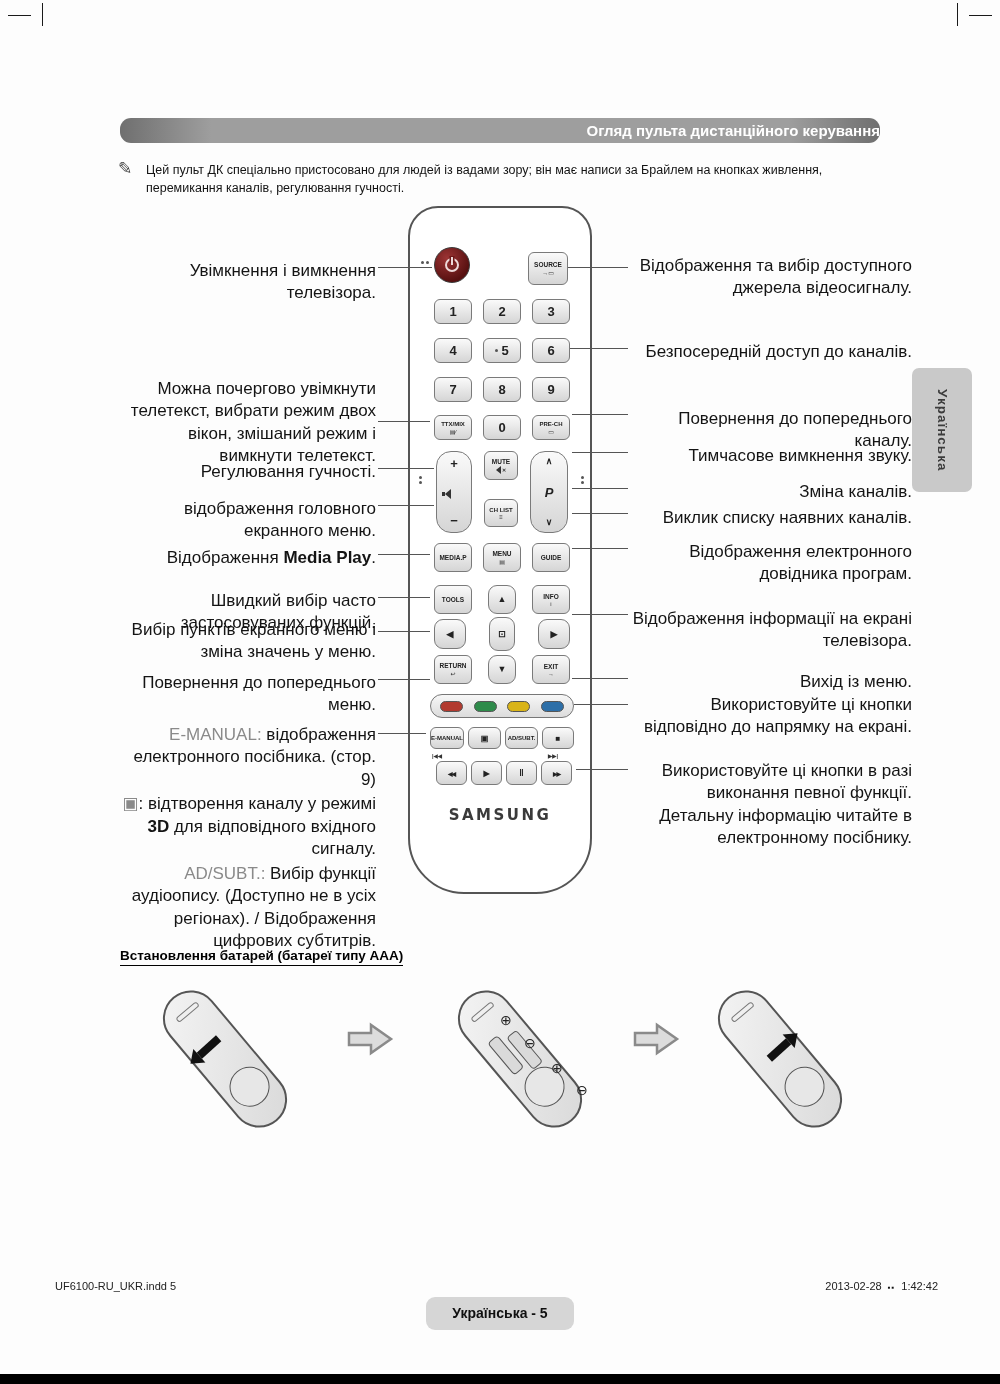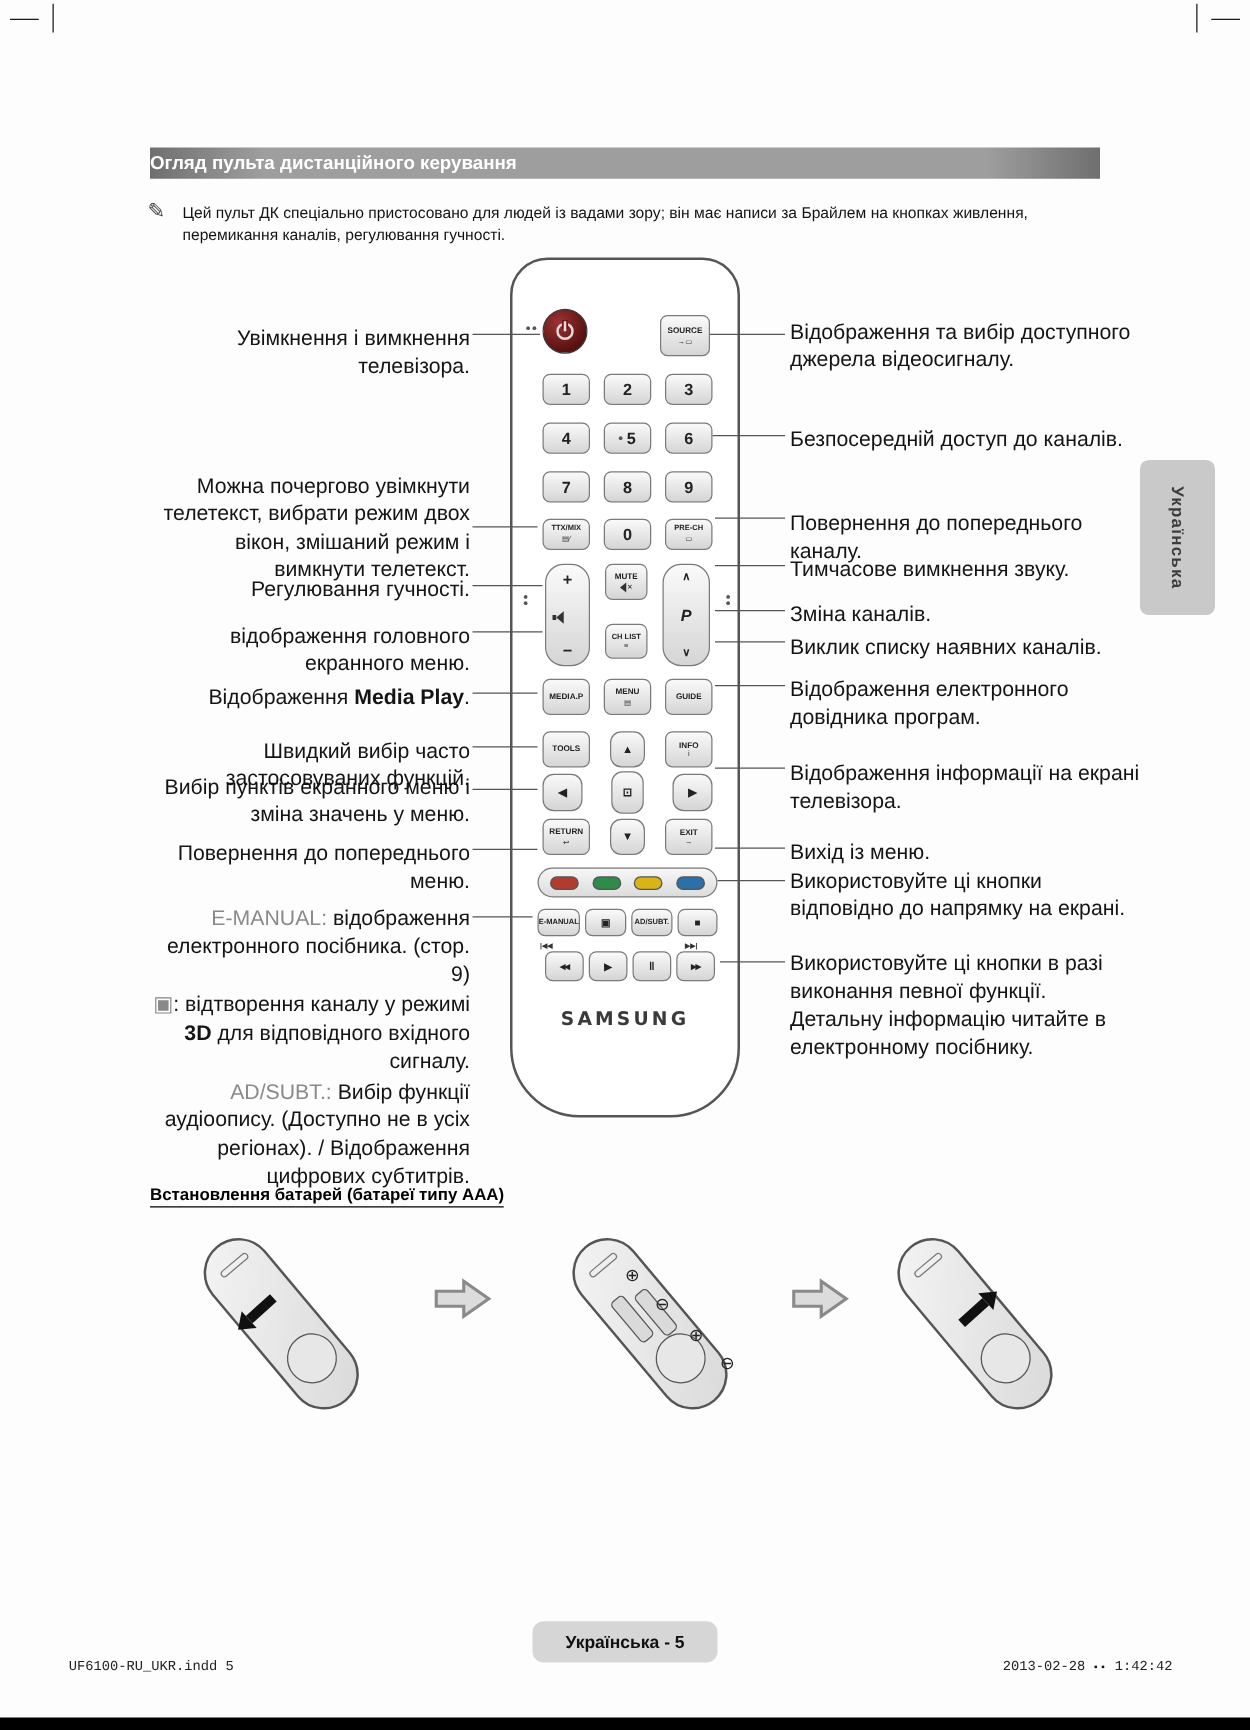--- a/index.html
+++ b/index.html
@@ -9,21 +9,21 @@
   
   .crop { position:absolute; background:#1a1a1a; }
   #cm-tl-v{left:42px;top:3px;width:1px;height:23px}
   #cm-tl-h{left:8px;top:15px;width:23px;height:1px}
   #cm-tr-v{left:957px;top:3px;width:1px;height:23px}
   #cm-tr-h{left:969px;top:15px;width:23px;height:1px}
 
   
   .header-bar { position:absolute; left:120px; top:118px; width:760px; height:25px;
     background:linear-gradient(90deg,#6f6f6f,#9e9e9e 12%,#9e9e9e 88%,#6f6f6f);
-    color:#fff; font-size:15px; font-weight:bold; text-align:left; line-height:25px; border-radius:0; }
+    color:#fff; font-size:15px; font-weight:bold; text-align:right; line-height:25px; border-radius:11px; }
 
   .note-icon { position:absolute; left:118px; top:158px; font-size:17px; color:#444; }
   .note-text { position:absolute; left:146px; top:162px; width:742px; font-size:12.5px; line-height:1.4; color:#131313; }
 
   
   .remote { position:absolute; left:408px; top:206px; width:184px; height:688px; background:#fff;
     border:2.5px solid #555; border-radius:30px 30px 56px 56px; z-index:2; }
 
   .rbtn { position:absolute; border:1px solid #7a7a7a; border-radius:6px;
     background:linear-gradient(180deg,#fafafa,#d5d5d5);
@@ -116,21 +116,21 @@
   #cl-r0{left:568px;top:267px;width:60px} #cl-r1{left:570px;top:348px;width:58px}
   #cl-r2{left:572px;top:414px;width:56px} #cl-r3{left:572px;top:452px;width:56px}
   #cl-r4{left:572px;top:488px;width:56px} #cl-r5{left:572px;top:513px;width:56px}
   #cl-r6{left:572px;top:548px;width:56px} #cl-r7{left:572px;top:614px;width:56px}
   #cl-r8{left:572px;top:678px;width:56px} #cl-r9{left:574px;top:704px;width:54px}
   #cl-r10{left:576px;top:769px;width:52px}
 
   
   .lab{position:absolute;font-size:17px;color:#141414;line-height:1.32;z-index:3}
   .lab-left{left:120px;width:256px;text-align:right}
-  .lab-right{left:632px;width:280px;text-align:left}
+  .lab-right{left:632px;width:280px;text-align:right}
   .gray{color:#8a8a8a}
   .pre{white-space:pre-line}
   #lab-l0{top:260px} #lab-l1{top:378px} #lab-l2{top:461px} #lab-l3{top:498px}
   #lab-l4{top:547px} #lab-l5{top:590px} #lab-l6{top:619px} #lab-l7{top:672px} #lab-l8{top:724px}
   #lab-r0{top:255px} #lab-r1{top:341px} #lab-r2{top:408px} #lab-r3{top:445px}
   #lab-r4{top:481px} #lab-r5{top:507px} #lab-r6{top:541px} #lab-r7{top:608px}
   #lab-r8{top:671px} #lab-r9{top:694px} #lab-r10{top:760px}
   .eblock div{margin-bottom:2px}
 
   
@@ -159,21 +159,21 @@
   .side-tab span{writing-mode:vertical-rl;font-size:13.5px;font-weight:bold;color:#3c3c3c;letter-spacing:1px}
 
   
   .watermark{position:absolute;left:398px;top:666px;width:220px;text-align:center;
     font-family:"DejaVu Serif",serif;font-size:40px;font-weight:bold;color:#d01f1f;
     text-shadow:2px 2px 3px rgba(100,0,0,0.35);z-index:9;line-height:1}
 
   
   .footer-box{position:absolute;left:426px;top:1297px;width:148px;height:33px;background:#d6d6d6;border-radius:9px;
     text-align:center;line-height:33px;font-size:14px;font-weight:bold;color:#101010}
-  .print{position:absolute;top:1328px;font-family:Liberation Mono, monospace;font-size:11px;color:#222}
+  .print{position:absolute;top:1280px;font-family:Liberation Sans, sans-serif;font-size:11px;color:#222}
   #print-left{left:55px}
   #print-right{right:62px}
   #print-right .mark{font-size:8px;letter-spacing:1px;margin:0 6px;color:#111}
   .bottom-bar{position:absolute;left:0;top:1374px;width:1000px;height:10px;background:#000}
 </style>
 </head>
 <body>
 
 <div class="page">
 

